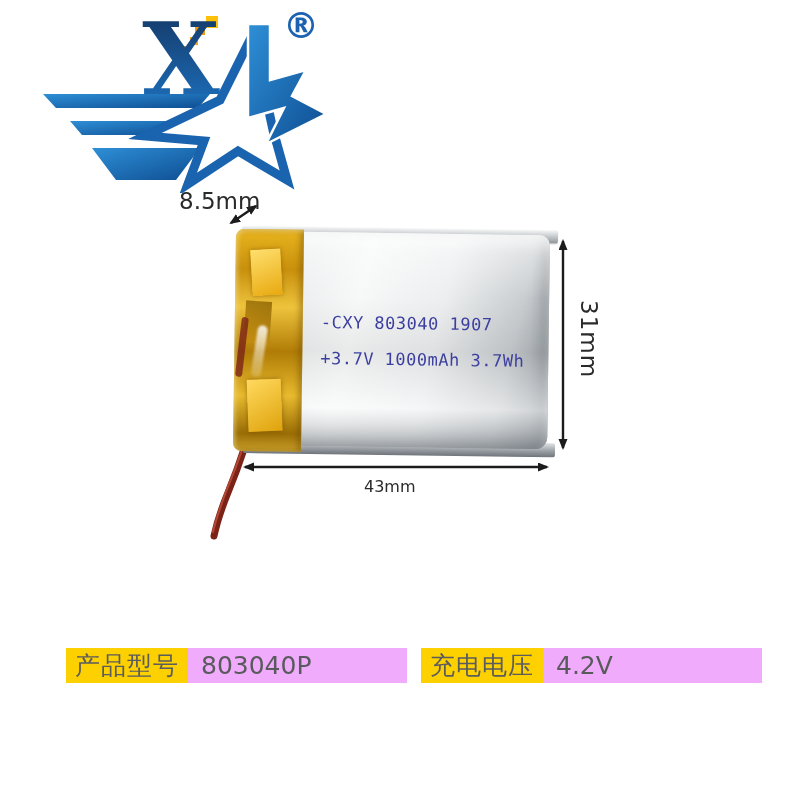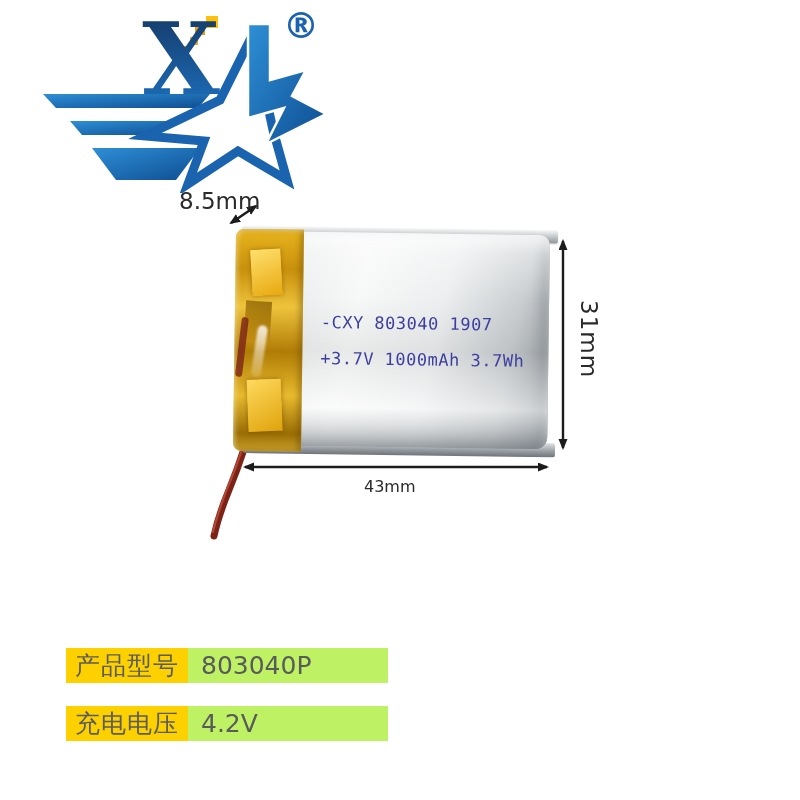--- a/index.html
+++ b/index.html
@@ -51,27 +51,27 @@
   .p5{left:4px;top:88px;width:7px;height:60px;background:#7c2318;transform:rotate(6deg);
       border-radius:4px;opacity:.8;}
 
   
   .dim{position:absolute;color:#2a2a2a;z-index:2;white-space:nowrap;}
   .dim-thickness{left:179px;top:188px;font-size:23px;}
   .dim-height{left:576px;top:300px;font-size:23px;writing-mode:vertical-rl;letter-spacing:1px;}
   .dim-width{left:364px;top:477px;font-size:16px;}
 
   
-  .spec-col{position:absolute;top:648px;display:flex;flex-direction:column;gap:23px;}
+  .spec-col{position:absolute;top:648px;display:flex;gap:14px;}
   .col-left{left:66px;}
   .col-right{left:424px;}
   .spec-row{display:flex;height:35px;}
   .spec-label{width:122px;background:#fdd000;color:#5b5c5e;font-size:25px;font-weight:500;
               display:flex;align-items:center;justify-content:center;letter-spacing:1px;}
-  .spec-value{width:200px;background:#bef264;color:#595a5c;font-size:25px;
+  .spec-value{width:219px;background:#f0abfc;color:#595a5c;font-size:25px;
               display:flex;align-items:center;padding-left:13px;box-sizing:border-box;}
 </style>
 </head>
 <body>
 
 <div class="page">
 
   <svg class="under-overlay" width="800" height="800" viewBox="0 0 800 800">
     <defs>
       <marker id="ah" markerWidth="12" markerHeight="10" refX="9" refY="4.5" orient="auto-start-reverse" markerUnits="userSpaceOnUse">

